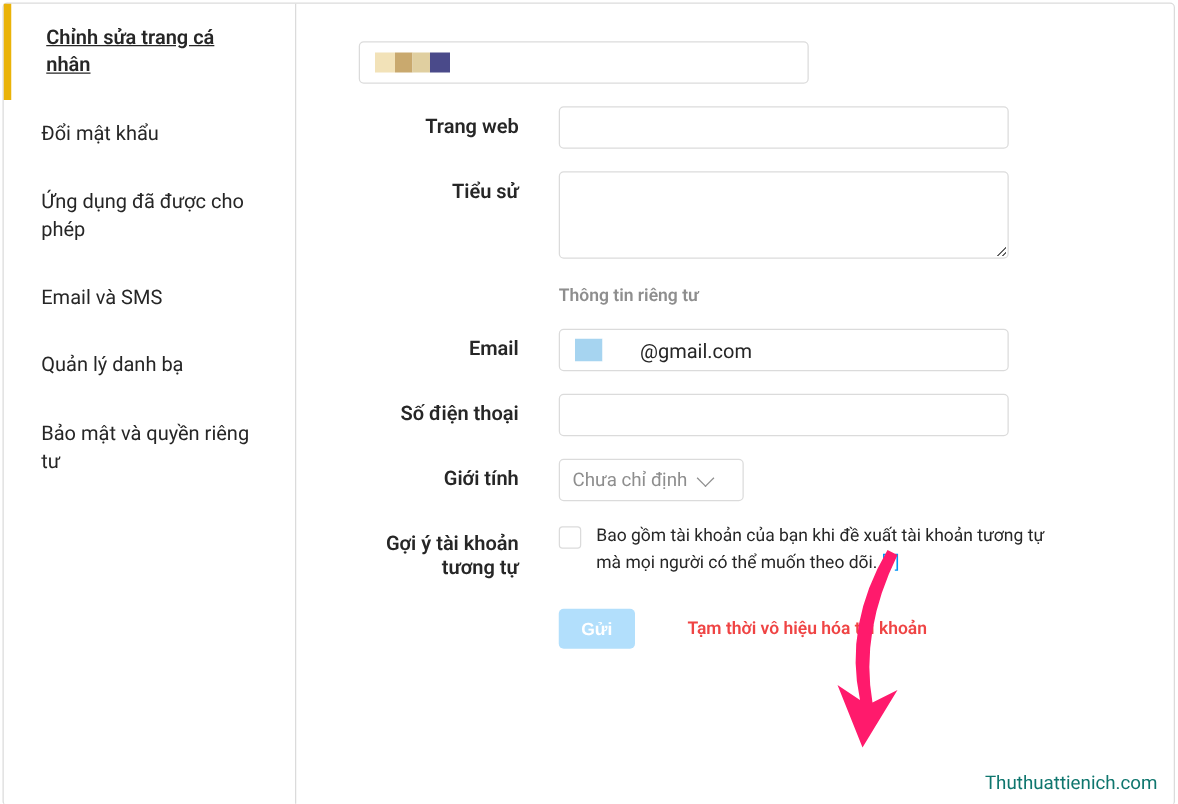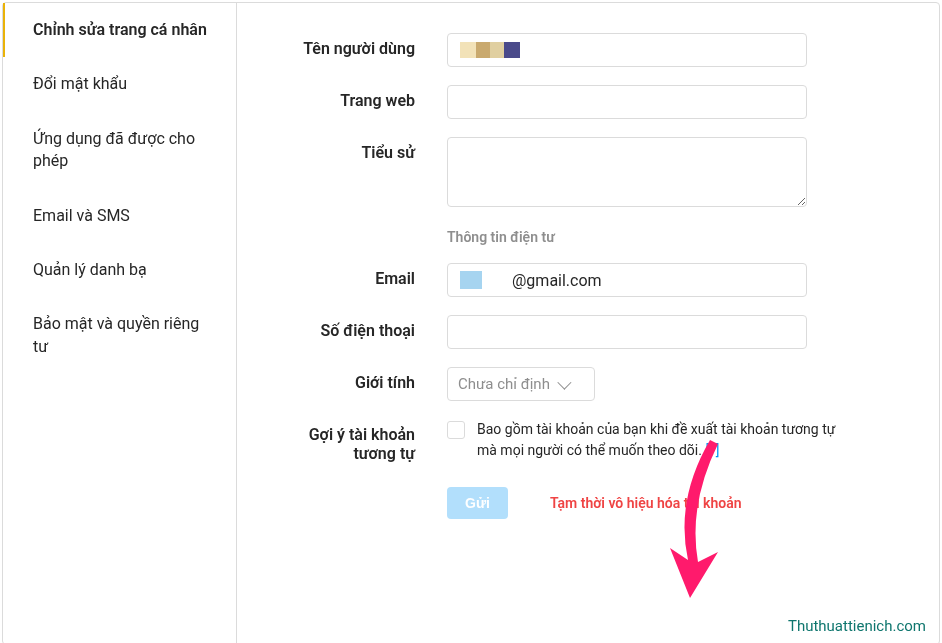--- a/index.html
+++ b/index.html
@@ -1,20 +1,20 @@
 <!DOCTYPE html>
 <html><head>
 <meta charset="utf-8">
 <style>
 * { box-sizing: border-box; margin: 0; padding: 0; }
 body { font-family: -apple-system, BlinkMacSystemFont, "Segoe UI", Roboto, Helvetica, Arial, sans-serif; background: #fff; color: #262626; width: 942px; height: 643px; overflow: hidden; position: relative; }
 .container { display: flex; height: 100%; border: 1px solid #dbdbdb; border-radius: 4px; margin: 2px; }
 .sidebar { width: 234px; border-right: 1px solid #dbdbdb; padding: 0; }
 .sidebar-item { padding: 16px 28px; font-size: 16px; line-height: 1.4; cursor: pointer; color: #262626; }
-.sidebar-item.active { font-weight: 600; border-left: 2px solid #eab308; }
+.sidebar-item.active { font-weight: 600; border-left: 6px solid #eab308; text-decoration: underline; }
 .sidebar-item:not(.active) { border-left: 2px solid transparent; }
 .main { flex: 1; padding: 30px 30px 30px 50px; overflow-y: auto; }
 .form-row { display: flex; align-items: flex-start; margin-bottom: 18px; }
 .form-label { width: 160px; text-align: right; padding-right: 32px; padding-top: 6px; font-size: 16px; font-weight: 600; color: #262626; flex-shrink: 0; }
 .form-control-wrap { flex: 1; max-width: 360px; }
 .form-input { width: 100%; height: 34px; border: 1px solid #dbdbdb; border-radius: 4px; padding: 0 10px; font-size: 16px; background: #fff; position: relative; text-align: center; }
 .form-textarea { width: 100%; height: 70px; border: 1px solid #dbdbdb; border-radius: 4px; padding: 8px 10px; font-size: 16px; resize: both; }
 .form-select { display: inline-flex; align-items: center; min-width: 148px; height: 34px; border: 1px solid #dbdbdb; border-radius: 4px; padding: 0 10px; font-size: 15px; color: #8e8e8e; background: #fff; cursor: pointer; }
 .section-title { font-size: 14px; font-weight: 600; color: #8e8e8e; margin: 10px 0 18px 0; padding-left: 160px; }
 .checkbox-row { display: flex; align-items: flex-start; gap: 12px; }
@@ -53,21 +53,20 @@
     <div class="sidebar-item">Ứng dụng đã được cho phép</div>
     <div class="sidebar-item">Email và SMS</div>
     <div class="sidebar-item">Quản lý danh bạ</div>
     <div class="sidebar-item">Bảo mật và quyền riêng tư</div>
   </nav>
 
   <main class="main">
 
 
     <div class="form-row">
-      <label class="form-label">Tên người dùng</label>
       <div class="form-control-wrap">
         <div class="form-input" style="display:flex; align-items:center;">
           <span class="redacted-user">
               <span></span>
               <span></span>
               <span></span>
               <span></span>
             </span>
         </div>
       </div>
@@ -80,21 +79,21 @@
       </div>
     </div>
 
     <div class="form-row">
       <label class="form-label">Tiểu sử</label>
       <div class="form-control-wrap">
         <textarea class="form-textarea" style=""></textarea>
       </div>
     </div>
 
-    <div class="section-title">Thông tin điện tư</div>
+    <div class="section-title">Thông tin riêng tư</div>
 
     <div class="form-row">
       <label class="form-label">Email</label>
       <div class="form-control-wrap">
         <div class="form-input" style="display:flex; align-items:center;">
           <span class="redacted-email">
               <span class="b1"></span>
               <span class="b2"></span>
             </span>
           <span class="email-domain">@gmail.com</span>

